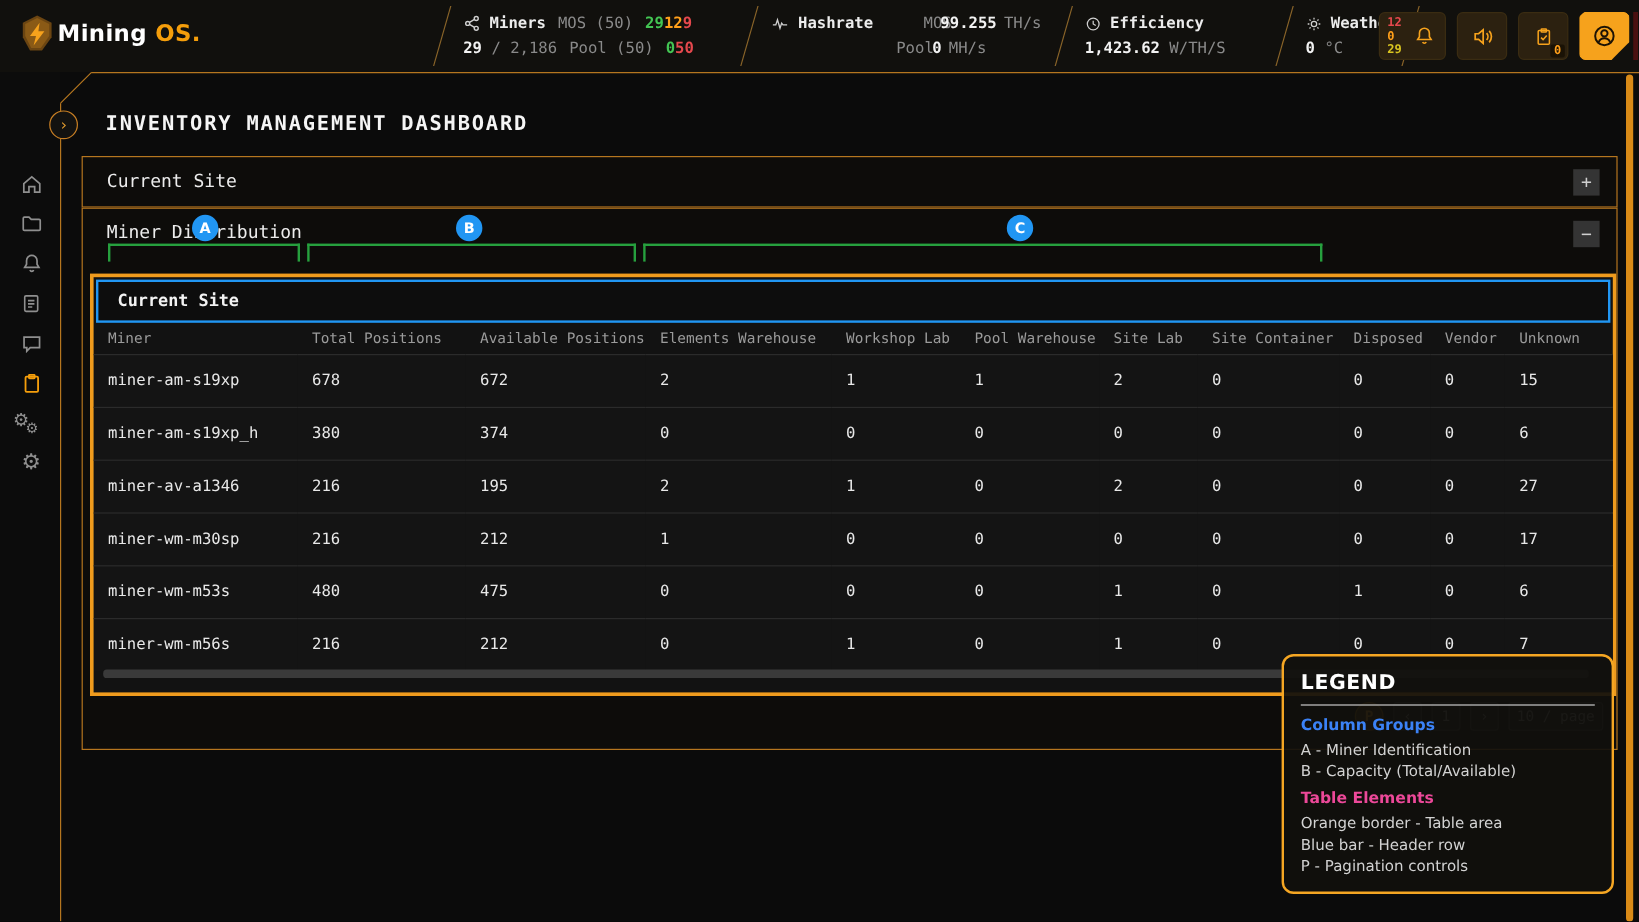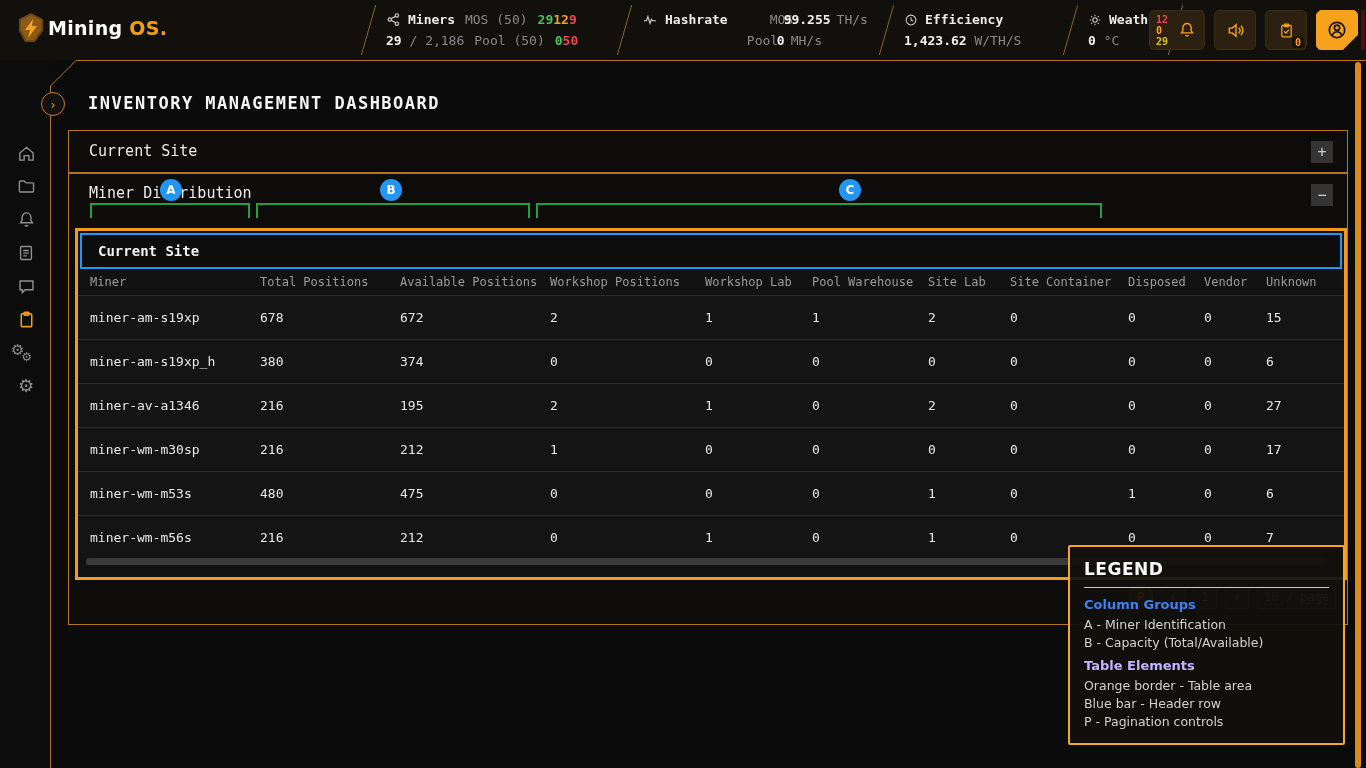--- a/index.html
+++ b/index.html
@@ -67,21 +67,21 @@
   .inv-table th { height:26px; font-size:12px; font-weight:normal; color:#9b9b9b; text-align:left; padding-left:12px; white-space:nowrap; overflow:hidden; }
   .inv-table td { height:44px; font-size:13px; color:#e8e8e8; text-align:left; padding-left:12px; border-top:1px solid #2b2b2b; background:#141414; white-space:nowrap; overflow:hidden; }
   .hscroll { position:absolute; left:8px; right:20px; bottom:12px; height:7px; background:#3a3a3a; border-radius:3px; cursor:pointer; }
 
   
   .pagination { position:absolute; right:30px; top:585px; display:flex; align-items:center; gap:8px; z-index:10; }
   .pg-p { width:24px; height:24px; border-radius:50%; background:rgba(245,158,11,.28); border:1px solid rgba(245,158,11,.55); color:#f6a21c; font-size:12px; font-weight:bold; display:flex; align-items:center; justify-content:center; }
   .pg-box { min-width:24px; height:24px; border:1px solid #3a3a3a; border-radius:3px; color:#8a8a8a; font-size:12px; display:flex; align-items:center; justify-content:center; padding:0 6px; background:#161616; cursor:pointer; }
 
   
-  .legend { position:absolute; left:1068px; top:545px; width:277px; border:2px solid #f5a623; border-radius:2px; background:rgba(17,16,13,.93); padding:12px 14px 12px 14px; z-index:50; font-family:"DejaVu Sans","Liberation Sans",sans-serif; }
+  .legend { position:absolute; left:1068px; top:545px; width:277px; border:2px solid #f5a623; border-radius:10px; background:rgba(17,16,13,.93); padding:12px 14px 12px 14px; z-index:50; font-family:"DejaVu Sans","Liberation Sans",sans-serif; }
   .legend-title { font-size:17px; font-weight:bold; color:#fff; letter-spacing:.5px; }
   .legend-div { height:1px; background:#c9c9c9; margin:8px 0 9px 0; }
   .lg-head { font-size:13px; font-weight:bold; margin:6px 0 4px 0; }
   .lg-item { font-size:12.5px; color:#d2d2d2; line-height:18px; }
 </style>
 </head>
 <body>
 
 <div id="app">
 
@@ -305,21 +305,21 @@
           <col style="width: 118px;">
           <col style="width: 76px;">
           <col style="width: 62px;">
           <col style="width: 90px;">
         </colgroup>
       <thead>
           <tr>
             <th>Miner</th>
             <th>Total Positions</th>
             <th>Available Positions</th>
-            <th>Workshop Positions</th>
+            <th>Elements Warehouse</th>
             <th>Workshop Lab</th>
             <th>Pool Warehouse</th>
             <th>Site Lab</th>
             <th>Site Container</th>
             <th>Disposed</th>
             <th>Vendor</th>
             <th>Unknown</th>
           </tr>
         </thead>
       <tbody>
@@ -414,20 +414,20 @@
     <div class="pg-box">10 / page</div>
   </div>
 
   <div class="legend">
     <div class="legend-title">LEGEND</div>
     <div class="legend-div"></div>
     <div id="legend-sections">
         <div class="lg-head" style="color: #3b82f6;">Column Groups</div>
         <div class="lg-item">A - Miner Identification</div>
         <div class="lg-item">B - Capacity (Total/Available)</div>
-        <div class="lg-head" style="color: #c4b5fd;">Table Elements</div>
+        <div class="lg-head" style="color: #ec4899;">Table Elements</div>
         <div class="lg-item">Orange border - Table area</div>
         <div class="lg-item">Blue bar - Header row</div>
         <div class="lg-item">P - Pagination controls</div>
       </div>
   </div>
 
 </div>
 
 </body></html>

